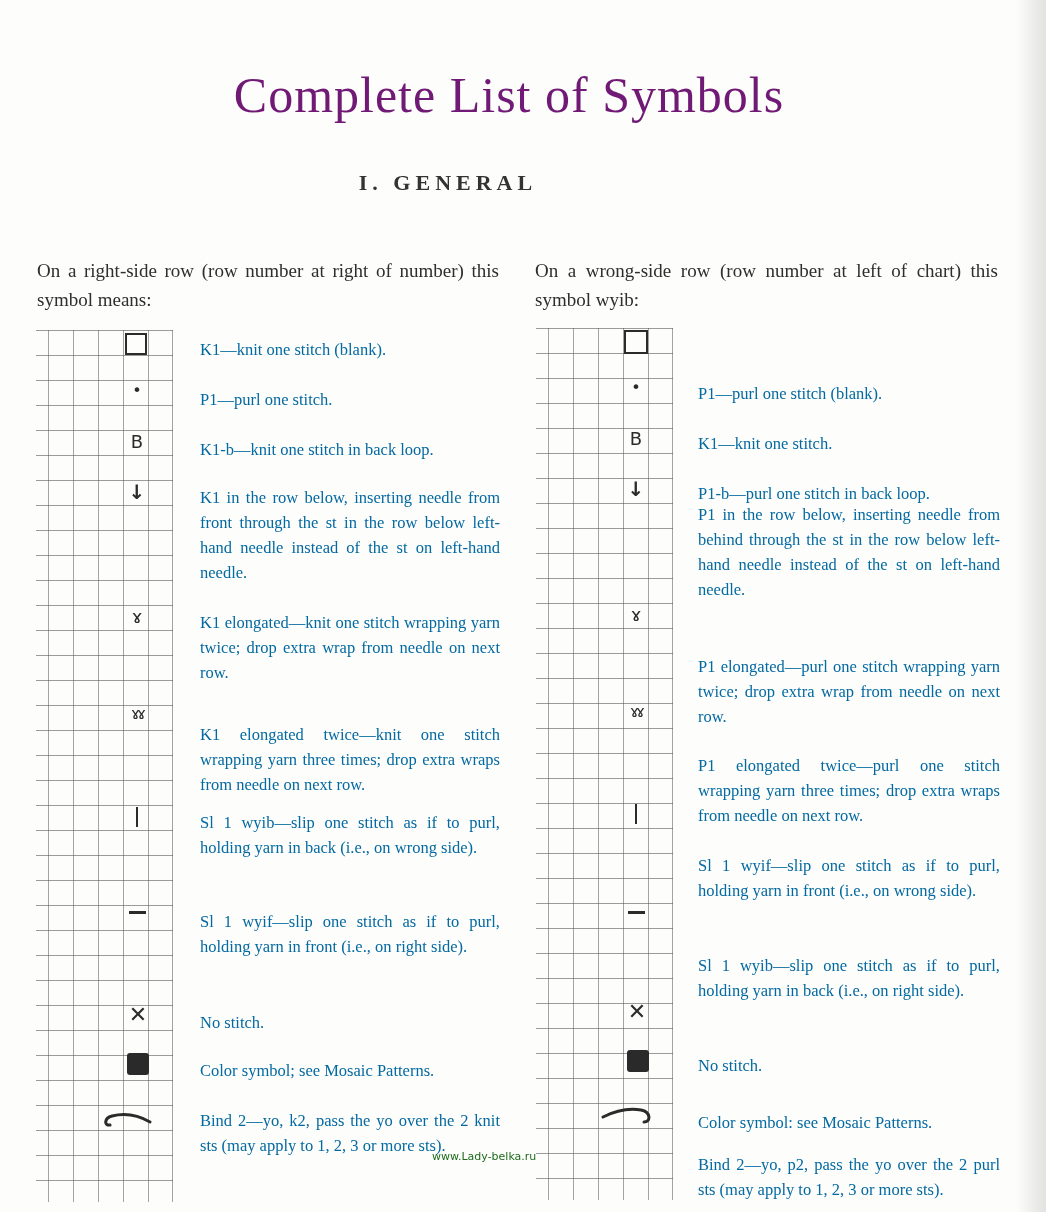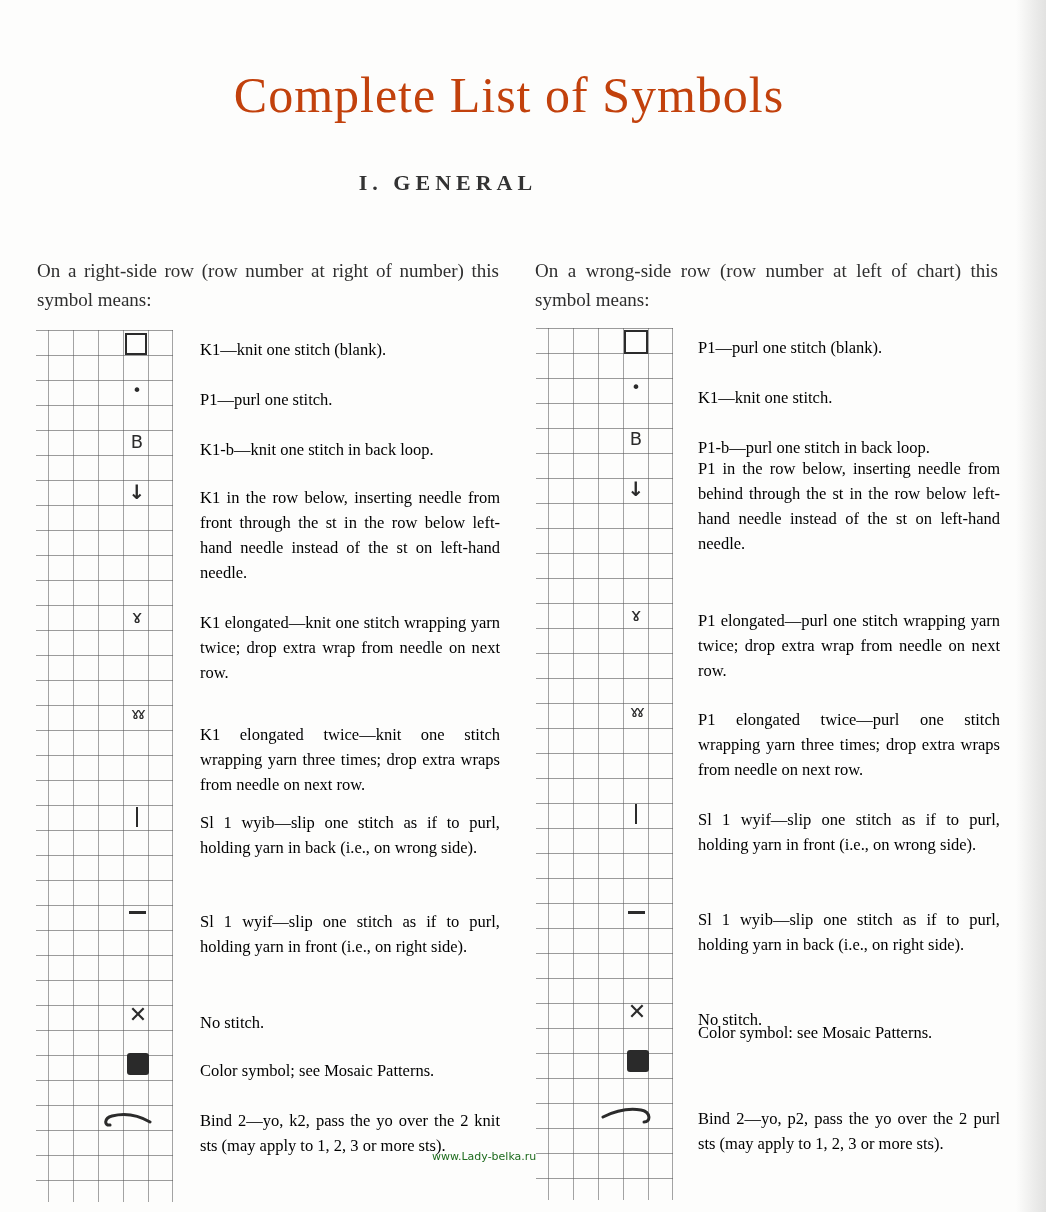--- a/index.html
+++ b/index.html
@@ -1,45 +1,45 @@
 <!DOCTYPE html>
 <html><head>
 <meta charset="utf-8">
 <style>
   html,body{margin:0;padding:0;}
   body{width:1046px;height:1212px;background:#fdfdfc;position:relative;overflow:hidden;font-family:"Liberation Serif","DejaVu Serif",serif;color:#2a2a2a;}
   .edge{position:absolute;right:0;top:0;width:30px;height:1212px;background:linear-gradient(to right,#fdfdfc,#ececeb 60%,#e2e2e1);}
-  .title{position:absolute;top:66px;left:0;width:1018px;text-align:center;font-size:50px;letter-spacing:1px;color:#c2410c;}
+  .title{position:absolute;top:66px;left:0;width:1018px;text-align:center;font-size:50px;letter-spacing:1px;color:#701a75;}
   .section{position:absolute;top:170px;left:0;width:896px;text-align:center;font-size:22px;font-weight:bold;letter-spacing:5px;color:#333;}
   .col-head{position:absolute;top:256px;font-size:19px;line-height:29px;text-align:justify;text-align-last:left;color:#2e2e2e;}
   .col-head.left{left:37px;width:462px;}
   .col-head.right{left:535px;width:463px;}
   .grid{position:absolute;top:330px;width:137px;height:872px;
     background-image:
       linear-gradient(to right, rgba(90,90,90,0.55) 1px, transparent 1px),
       linear-gradient(to bottom, rgba(90,90,90,0.6) 1px, transparent 1px);
     background-size:25px 25px;background-position:12px 0;}
   .grid.left{left:36px;} .grid.right{left:536px;top:328px;}
   .grid::after{content:"";position:absolute;right:0;top:0;width:1px;height:100%;background:rgba(90,90,90,0.55);}
   .sym{position:absolute;font-family:"DejaVu Sans",sans-serif;color:#2b2b2b;text-align:center;}
-  .desc{position:absolute;font-size:16.5px;line-height:25px;text-align:justify;text-align-last:left;color:#000000;}
+  .desc{position:absolute;font-size:16.5px;line-height:25px;text-align:justify;text-align-last:left;color:#0369a1;}
   .desc.left{left:200px;width:300px;}
-  .desc.right{left:698px;width:302px;}
+  .desc.right{left:698px;width:302px;margin-top:46px;}
   .watermark{position:absolute;left:432px;top:1150px;font-family:"DejaVu Sans",sans-serif;font-size:11px;color:#1d6b1d;}
 </style>
 </head>
 <body>
 
 <div class="edge"></div>
 
 <div class="title">Complete List of Symbols</div>
 <div class="section">I. GENERAL</div>
 
 <div class="col-head left">On a right-side row (row number at right of number) this symbol means:</div>
-<div class="col-head right">On a wrong-side row (row number at left of chart) this symbol means:</div>
+<div class="col-head right">On a wrong-side row (row number at left of chart) this symbol wyib:</div>
 
 <div class="grid left"></div>
 <div class="grid right"></div>
 
 <div class="sym" style="left:125px;top:333px;width:22px;height:22px;border:2px solid #2b2b2b;box-sizing:border-box;"></div>
 <div class="sym" style="left:126px;top:381px;width:22px;font-size:16px;">•</div>
 <div class="sym" style="left:126px;top:431px;width:22px;font-size:18px;">B</div>
 <div class="sym" style="left:126px;top:480px;width:22px;font-size:20px;font-weight:bold;">↓</div>
 <div class="sym" style="left:126px;top:606px;width:22px;font-size:18px;">ɤ</div>
 <div class="sym" style="left:120px;top:705px;width:34px;font-size:15px;letter-spacing:-3px;">ɤɤ</div>
@@ -79,16 +79,16 @@
 
 <div class="desc right" style="top:335px;">P1—purl one stitch (blank).</div>
 <div class="desc right" style="top:385px;">K1—knit one stitch.</div>
 <div class="desc right" style="top:435px;">P1-b—purl one stitch in back loop.</div>
 <div class="desc right" style="top:456px;">P1 in the row below, inserting needle from behind through the st in the row below left-hand needle instead of the st on left-hand needle.</div>
 <div class="desc right" style="top:608px;">P1 elongated—purl one stitch wrapping yarn twice; drop extra wrap from needle on next row.</div>
 <div class="desc right" style="top:707px;">P1 elongated twice—purl one stitch wrapping yarn three times; drop extra wraps from needle on next row.</div>
 <div class="desc right" style="top:807px;">Sl 1 wyif—slip one stitch as if to purl, holding yarn in front (i.e., on wrong side).</div>
 <div class="desc right" style="top:907px;">Sl 1 wyib—slip one stitch as if to purl, holding yarn in back (i.e., on right side).</div>
 <div class="desc right" style="top:1007px;">No stitch.</div>
-<div class="desc right" style="top:1020px;font-family:Liberation Serif, serif;">Color symbol: see Mosaic Patterns.</div>
+<div class="desc right" style="top:1064px;font-family:Liberation Serif, serif;">Color symbol: see Mosaic Patterns.</div>
 <div class="desc right" style="top:1106px;">Bind 2—yo, p2, pass the yo over the 2 purl sts (may apply to 1, 2, 3 or more sts).</div>
 
 <div class="watermark">www.Lady-belka.ru</div>
 
 </body></html>

